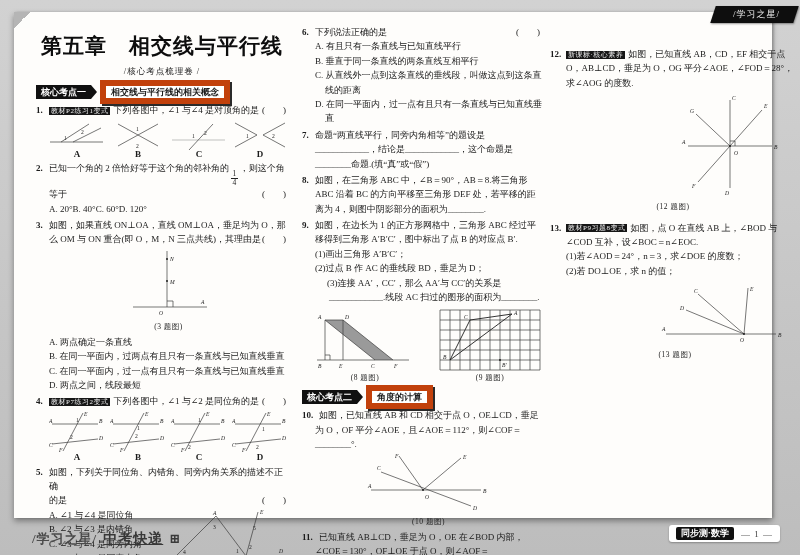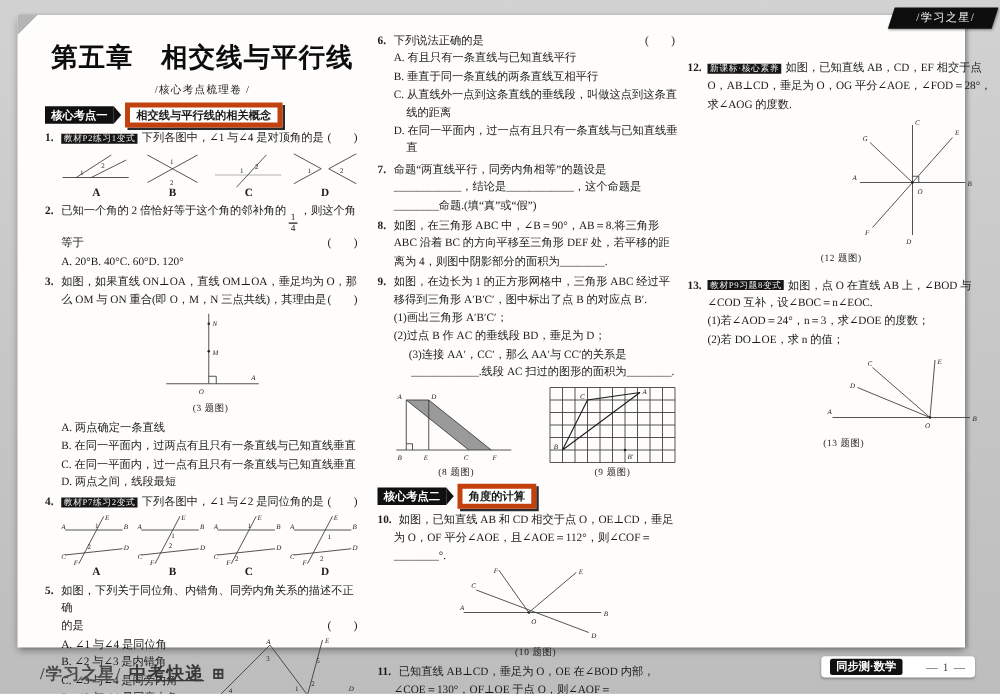--- a/index.html
+++ b/index.html
@@ -11,21 +11,21 @@
   .curl{position:absolute;left:0;top:0;width:16px;height:16px;background:linear-gradient(135deg,#b5b5b5 0 50%,#fdfdfb 50%);}
   .col{position:absolute;top:12px;font-size:9px;line-height:1.6;color:#1b1b1b;}
   .col1{left:22px;width:252px;}
   .col2{left:288px;width:240px;}
   .col3{left:536px;width:244px;margin-top:22px;}
   h1.title{font-size:21px;margin:6px 0 1px;text-align:center;font-weight:bold;letter-spacing:1px;color:#0d0d0d;}
   .subtitle{text-align:center;font-size:8.5px;margin-bottom:6px;letter-spacing:1px;}
   .secthead{margin:3px 0 4px;display:flex;align-items:center;height:15px;}
   .black-tab{background:#101010;color:#fff;font-weight:bold;padding:0 5px;font-size:9px;position:relative;margin-right:9px;line-height:14px;}
   .black-tab:after{content:"";position:absolute;right:-6px;top:0;border-top:7px solid transparent;border-bottom:7px solid transparent;border-left:6px solid #101010;}
-  .sect-title{border:4px solid #c2410c;box-shadow:2px 2px 0 #2a2a2a;padding:0 5px;font-weight:bold;background:#fff;font-size:9px;line-height:12px;}
+  .sect-title{border:6px solid #c2410c;box-shadow:2px 2px 0 #2a2a2a;padding:0 5px;font-weight:bold;background:#fff;font-size:9px;line-height:12px;}
   .q{position:relative;margin:1px 0 2px;padding-left:13px;}
   .qnum{position:absolute;left:0;top:0;font-weight:bold;}
   .tag{background:#161616;color:#f0f0f0;font-size:7px;padding:0 2px;margin-right:3px;letter-spacing:.5px;vertical-align:.5px;}
   .paren{float:right;padding-right:2px;}
   .opts{display:flex;padding-right:10px;margin-top:0;}
   .optlist div{margin:0;padding-left:10px;text-indent:-10px;}
   .figrow{display:flex;justify-content:space-between;align-items:flex-end;margin:2px 0 0;}
   .figcell{text-align:center;}
   .figcell .cap{font-weight:bold;font-size:9px;line-height:1.1;}
   .caption{text-align:center;font-size:7.5px;margin:0 0 2px;letter-spacing:.5px;}
@@ -35,21 +35,21 @@
   svg line,svg path,svg polyline{stroke:#3c3c3c;stroke-width:.7;fill:none;}
   svg .grid{stroke:#8a8a8a;stroke-width:.45;}
   svg .lt{stroke:#a6a6a6;}
   .frac{display:inline-flex;flex-direction:column;align-items:center;vertical-align:-5px;line-height:1.05;font-size:7.5px;margin:0 2px;}
   .frac .fn{border-bottom:.8px solid #222;padding:0 1.5px;}
   .twocol{display:flex;}
   .twocol .left{flex:1;}
   .footer-left{position:absolute;left:32px;bottom:7px;font-size:13px;color:#4a4a4a;font-weight:bold;letter-spacing:1px;display:flex;align-items:center;gap:6px;}
   .footer-left .brand{color:#383838;font-size:14px;font-family:"Liberation Sans",sans-serif;font-weight:bold;text-decoration:underline;}
   .footer-left .qr{font-size:13px;color:#3a3a3a;}
-  .footer-right{position:absolute;right:20px;bottom:13px;background:#fff;border-radius:3px;padding:2px 7px;display:flex;align-items:center;gap:19px;font-size:9px;box-shadow:0 1px 2px rgba(0,0,0,.3);}
+  .footer-right{position:absolute;right:20px;bottom:13px;background:#fff;border-radius:3px;padding:2px 7px;display:flex;align-items:center;gap:7px;font-size:9px;box-shadow:0 1px 2px rgba(0,0,0,.3);}
   .badge{background:#101010;color:#fff;border-radius:2px;padding:0 5px;font-weight:bold;font-family:"Liberation Sans",sans-serif;line-height:13px;}
   .pageno{color:#3f3f3f;letter-spacing:1px;}
 </style>
 </head>
 <body>
 
 <div class="canvas">
 
   <div class="topstrip">
     <span>/学习之星/</span>

